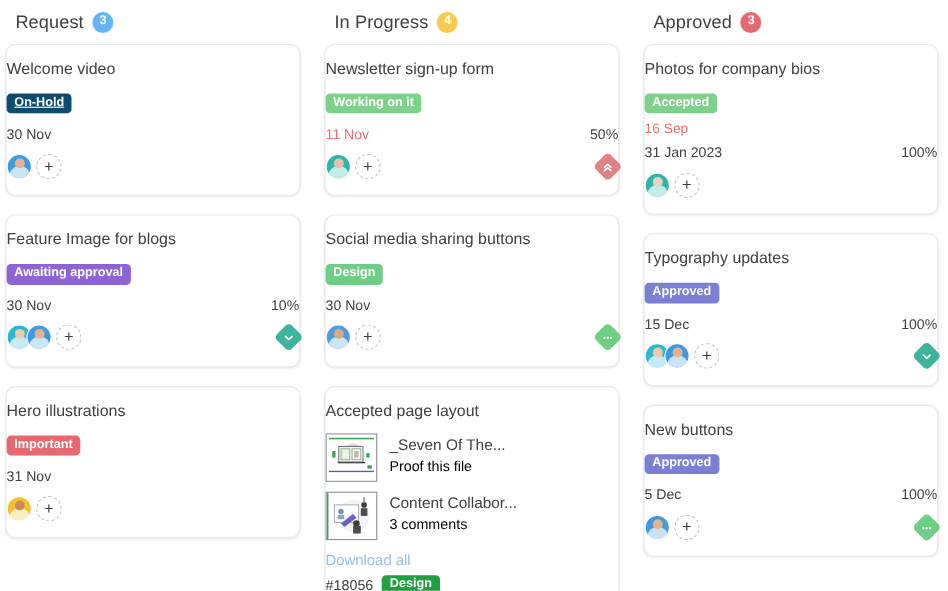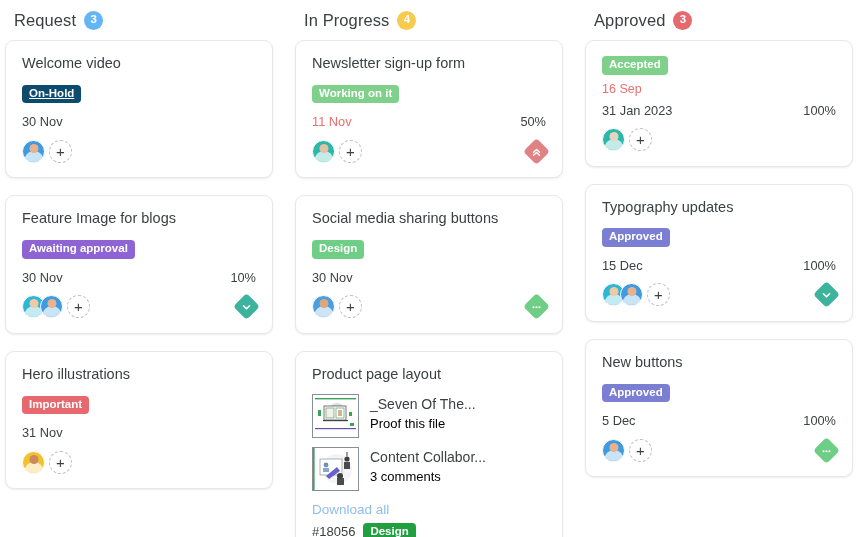--- a/index.html
+++ b/index.html
@@ -42,21 +42,21 @@
     justify-content: center;
     padding: 0 4px;
     line-height: 1;
   }
 
   .card {
     background: #ffffff;
     border: 1px solid #e6e8eb;
     border-radius: 9px;
     box-shadow: 0 1px 2px rgba(60,64,67,.10);
-    padding: 13px 16px 13px;
+    padding: 13px 0 13px;
     margin-bottom: 17px;
   }
   .card-title {
     font-size: 14.5px;
     color: #3c4043;
     line-height: 1.3;
     margin-bottom: 10px;
   }
   .tag {
     display: inline-block;
@@ -300,21 +300,21 @@
           </div>
           <div class="diamond" style="background: rgb(111, 206, 133);">
             <svg width="12" height="12" viewBox="0 0 12 12">
               <circle cx="3" cy="6" r="1.05" fill="#ffffff"></circle>
               <circle cx="6" cy="6" r="1.05" fill="#ffffff"></circle>
               <circle cx="9" cy="6" r="1.05" fill="#ffffff"></circle>
             </svg>
           </div>
         </div>
       </div>
-      <div class="card"><div class="card-title">Product page layout</div><div class="attach">
+      <div class="card"><div class="card-title">Accepted page layout</div><div class="attach">
           <div class="thumb"><svg width="45" height="42" viewBox="0 0 45 42">
               <rect x="0" y="0" width="45" height="42" fill="#ffffff"></rect>
               <rect x="2" y="3" width="41" height="1.4" fill="#3aa35a"></rect>
               <rect x="2" y="33" width="41" height="1.2" fill="#6a4ea8"></rect>
               <circle cx="24" cy="17" r="9" fill="#dcdcdc"></circle>
               <rect x="11" y="11" width="22" height="14" fill="#ffffff" stroke="#555555" stroke-width=".8"></rect>
               <rect x="13" y="13" width="8" height="10" fill="#eef3ea" stroke="#7aa37a" stroke-width=".8"></rect>
               <rect x="23" y="13" width="8" height="10" fill="#ffffff" stroke="#7aa37a" stroke-width=".8"></rect>
               <rect x="25" y="15" width="4" height="6" fill="#c8b89a"></rect>
               <rect x="10" y="25" width="25" height="1.2" fill="#444444"></rect>
@@ -349,20 +349,21 @@
           <span class="idnum">#18056</span>
           <span class="tag" style="background: rgb(34, 160, 63);">Design</span>
         </div></div>
     </div>
     <div class="column">
       <div class="col-head">
         <span class="col-title">Approved</span>
         <span class="col-count" style="background: rgb(229, 105, 110);">3</span>
       </div>
       <div class="card">
+        <div class="card-title">Photos for company bios</div>
         <div><span class="tag" style="background: rgb(126, 208, 139);">Accepted</span></div>
         <div class="subdate">16 Sep</div>
         <div class="meta-row">
           <span class="meta-date">31 Jan 2023</span>
           <span class="meta-pct">100%</span>
         </div>
         <div class="bottom-row">
           <div class="avatars">
             <div class="avatar" style="background: rgb(44, 183, 168);">
               <div class="body" style="background: rgba(255, 255, 255, 0.72);"></div>

